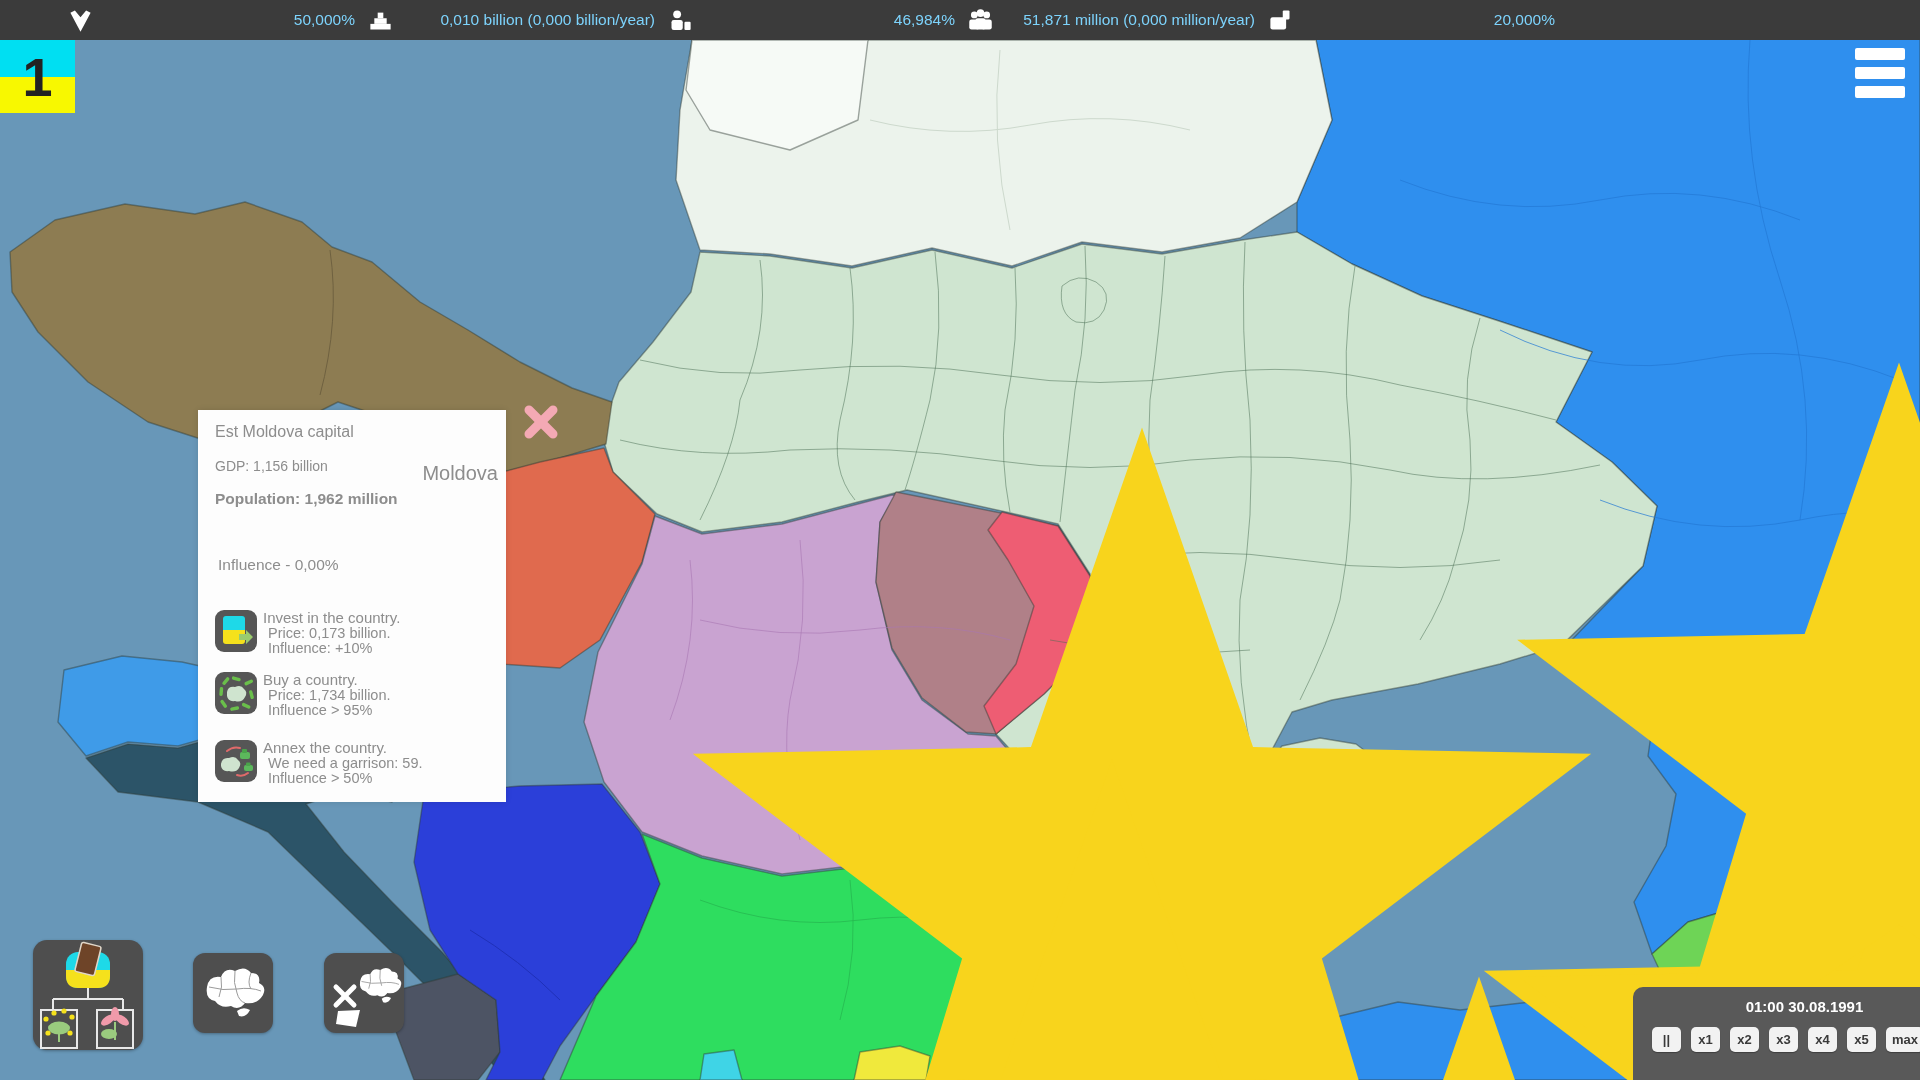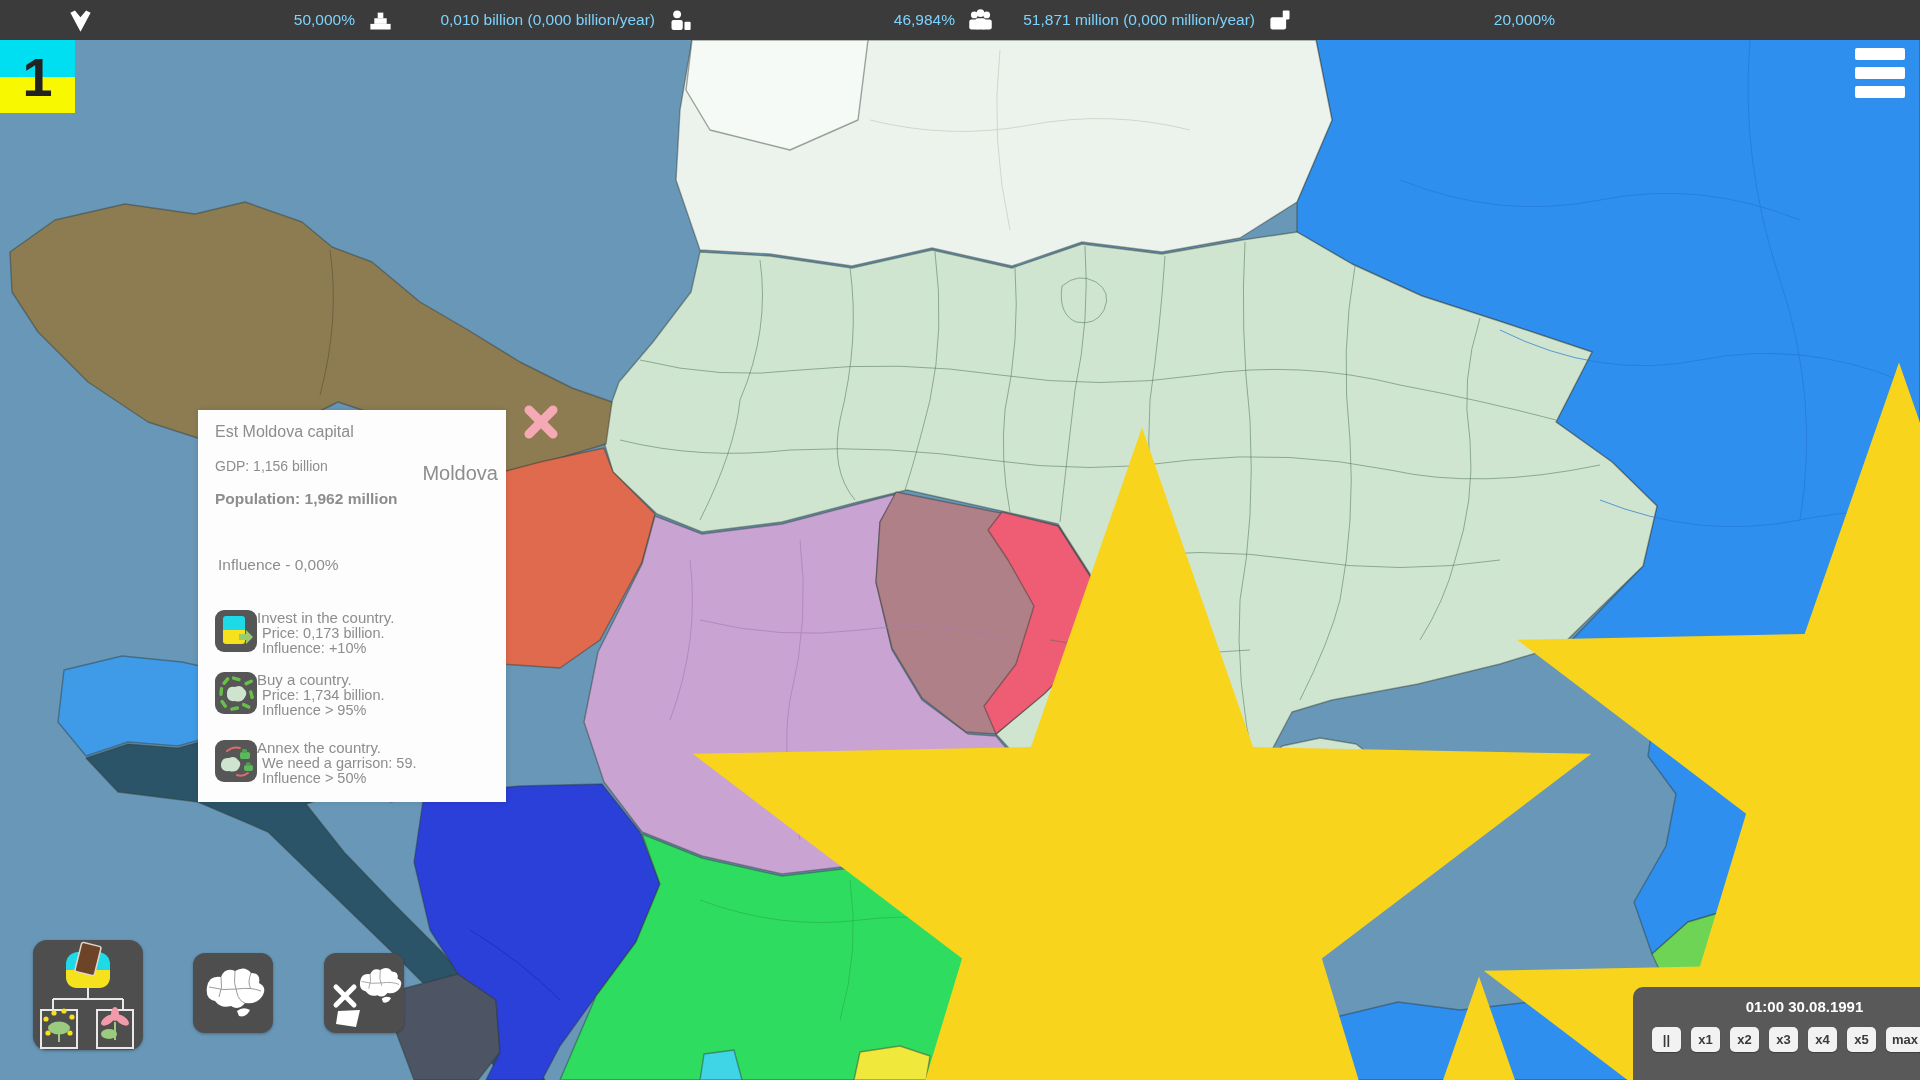--- a/index.html
+++ b/index.html
@@ -25,21 +25,21 @@
   .menu-btn .bar{position:absolute;left:0;width:50px;height:12px;background:#ffffff;border-radius:2px;}
 
   
   .popup{position:absolute;left:198px;top:410px;width:308px;height:392px;background:#fdfdfd;
     z-index:40;color:#8d8d8d;box-shadow:0 0 6px rgba(0,0,0,.12);}
   .popup .title{position:absolute;left:17px;top:12px;width:170px;font-size:16px;line-height:19px;}
   .popup .country{position:absolute;right:8px;top:12px;font-size:20px;margin-top:40px;}
   .popup .gdp{position:absolute;left:17px;top:48px;font-size:14px;}
   .popup .pop{position:absolute;left:17px;top:80px;font-size:15.5px;font-weight:bold;}
   .popup .infl{position:absolute;left:20px;top:146px;font-size:15.5px;}
-  .action-row{position:absolute;left:17px;width:275px;height:52px;display:flex;gap:0;cursor:pointer;}
+  .action-row{position:absolute;left:17px;width:275px;height:52px;display:flex;gap:6px;cursor:pointer;}
   .action-row svg{flex:0 0 42px;width:42px;height:42px;}
   .action-text{font-size:14.5px;line-height:15.5px;}
   .action-text .l1{font-size:15px;}
   .action-text .l2,.action-text .l3{padding-left:5px;}
   .close-x{position:absolute;left:521px;top:402px;width:40px;height:40px;z-index:41;cursor:pointer;}
 
   
   .tool-btn{position:absolute;background:#4e4e4e;border-radius:14px;z-index:25;cursor:pointer;
     box-shadow:0 1px 3px rgba(0,0,0,.3);}
   #btn-development{left:33px;top:940px;width:110px;height:110px;}

